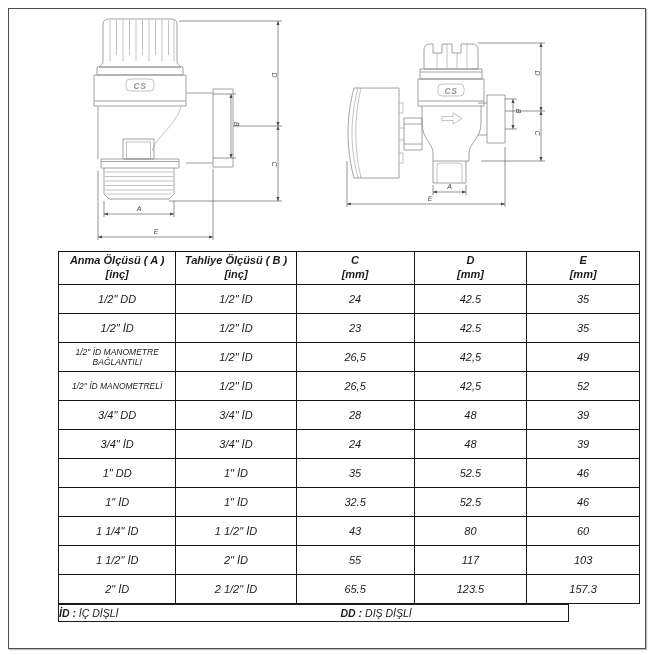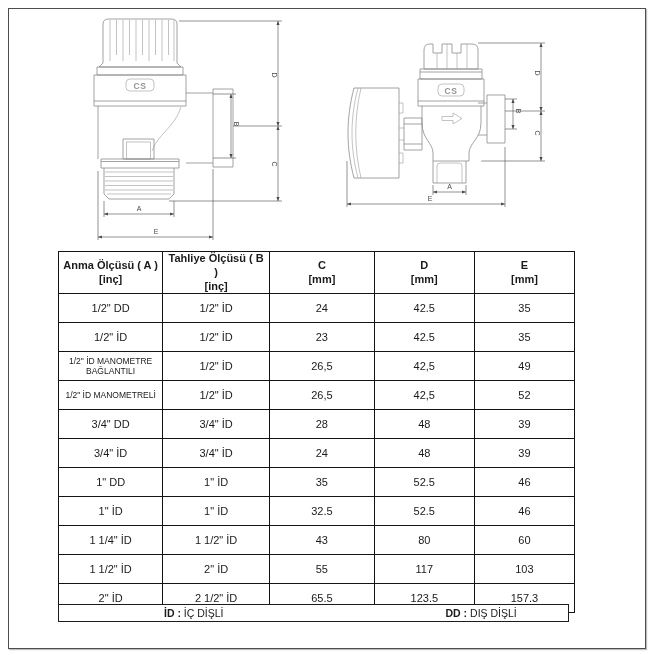--- a/index.html
+++ b/index.html
@@ -4,48 +4,49 @@
 <style>
   html,body{margin:0;padding:0;}
   body{
     width:654px;height:655px;position:relative;background:#fff;
     font-family:"Liberation Sans",sans-serif;color:#1a1a1a;overflow:hidden;
   }
   .frame{
     position:absolute;left:8px;top:8px;width:636px;height:639px;
     border:1px solid #4d4d4d;background:#fff;
     box-shadow:1px 1px 1px rgba(0,0,0,.25);
+    font-style:italic;
   }
   svg.drawing{position:absolute;}
   #leftDrawing{left:52px;top:2px;}
   #rightDrawing{left:307px;top:2px;}
   .geo{stroke:#8c8c8c;stroke-width:.8;fill:none;stroke-linejoin:round;}
   .geo-thin{stroke:#9a9a9a;stroke-width:.6;fill:none;}
   .dim{stroke:#4a4a4a;stroke-width:.6;fill:none;}
   .dimtxt{font-size:7px;fill:#4a4a4a;text-anchor:middle;font-family:"Liberation Sans",sans-serif;}
   .logotxt{font-size:8.5px;font-weight:bold;fill:#949494;text-anchor:middle;letter-spacing:.5px;font-family:"Liberation Sans",sans-serif;}
 
   table.dims{
-    position:absolute;left:49px;top:242px;width:517px;
+    position:absolute;left:49px;top:242px;width:582px;
     border-collapse:collapse;table-layout:fixed;
   }
   table.dims th,table.dims td{
     border:1px solid #141414;text-align:center;vertical-align:middle;
     padding:0 2px;background:#fff;
   }
   table.dims th{height:32px;font-size:11px;font-weight:bold;line-height:1.25;}
   table.dims td{height:28px;font-size:11px;}
   table.dims td.sm{font-size:8.5px;line-height:1.2;}
   .legend{
     position:absolute;left:49px;top:595px;width:509px;height:16px;
     border:1.5px solid #1c1c1c;display:flex;align-items:center;
     font-size:10.5px;background:#fff;white-space:nowrap;
   }
   .legend b{font-weight:bold;}
-  .legend .li1{margin-left:105px;}
+  .legend .li1{}
   .legend .li2{margin-left:222px;}
 </style>
 </head>
 <body>
 
 <div class="frame">
 
   <svg id="leftDrawing" class="drawing" width="235" height="235" viewBox="0 0 235 235">
     <defs>
       <marker id="ahL" viewBox="0 0 8 8" refX="7.5" refY="4" markerWidth="7" markerHeight="7" orient="auto-start-reverse">

